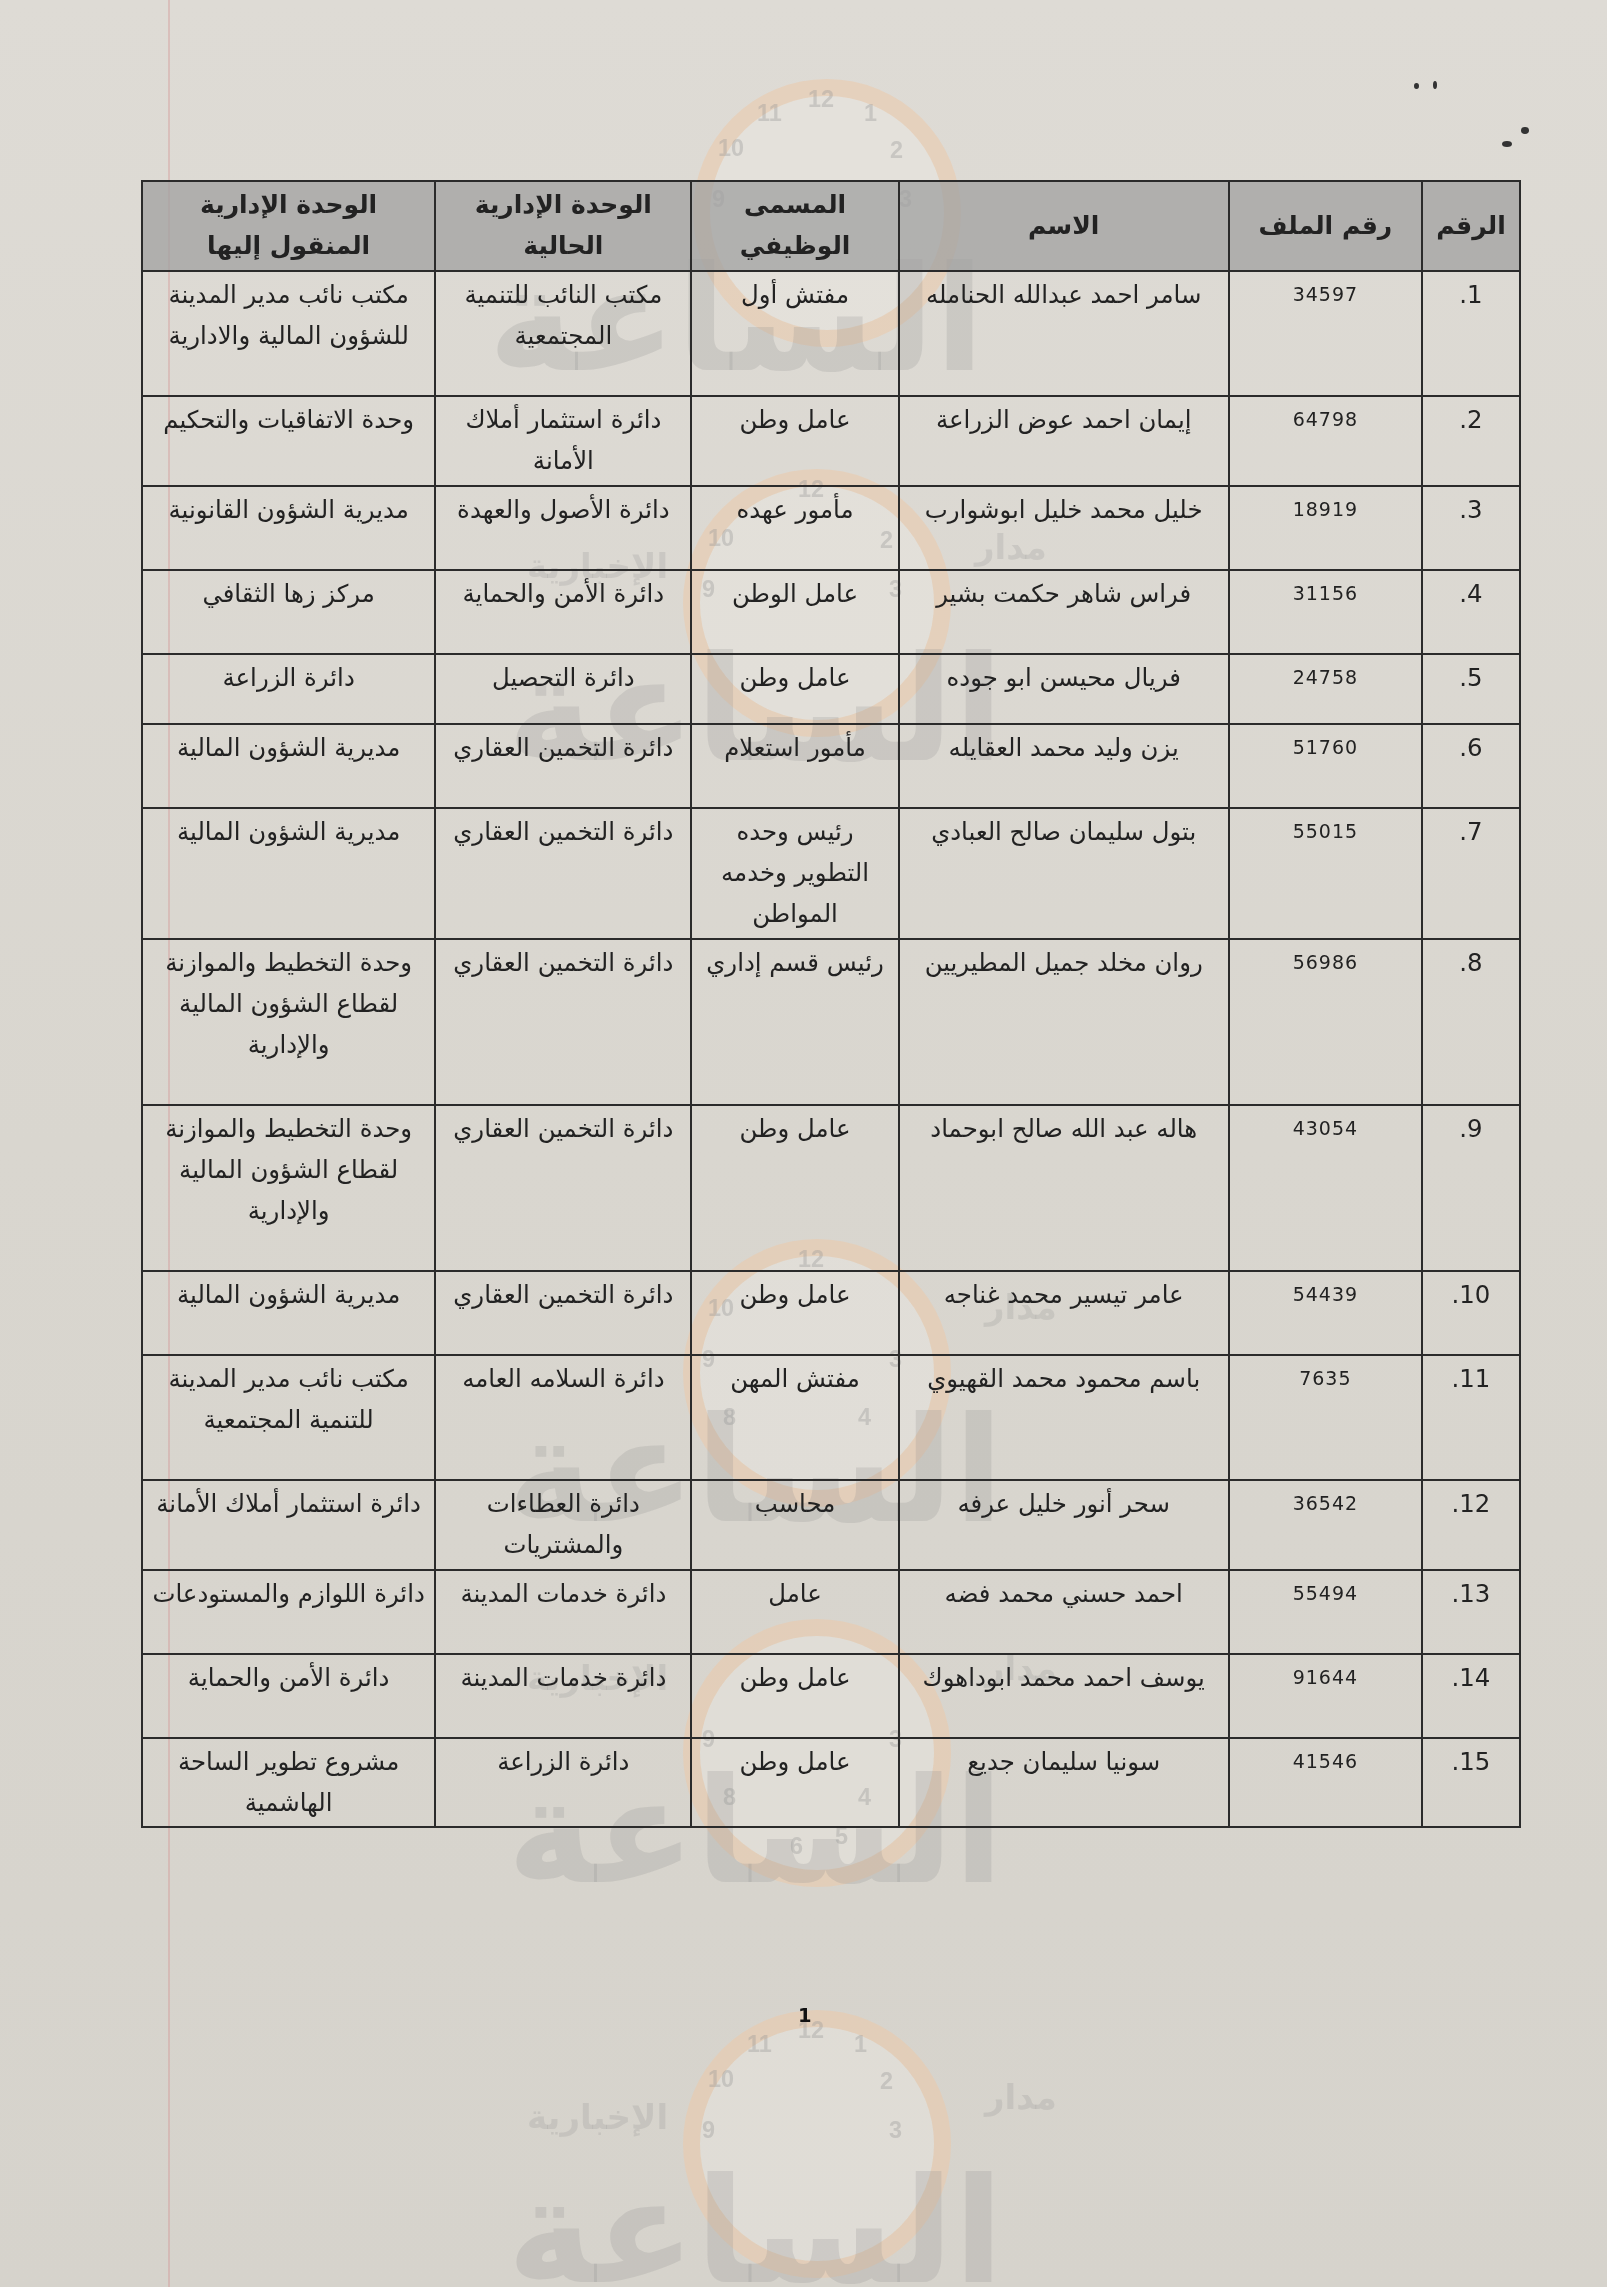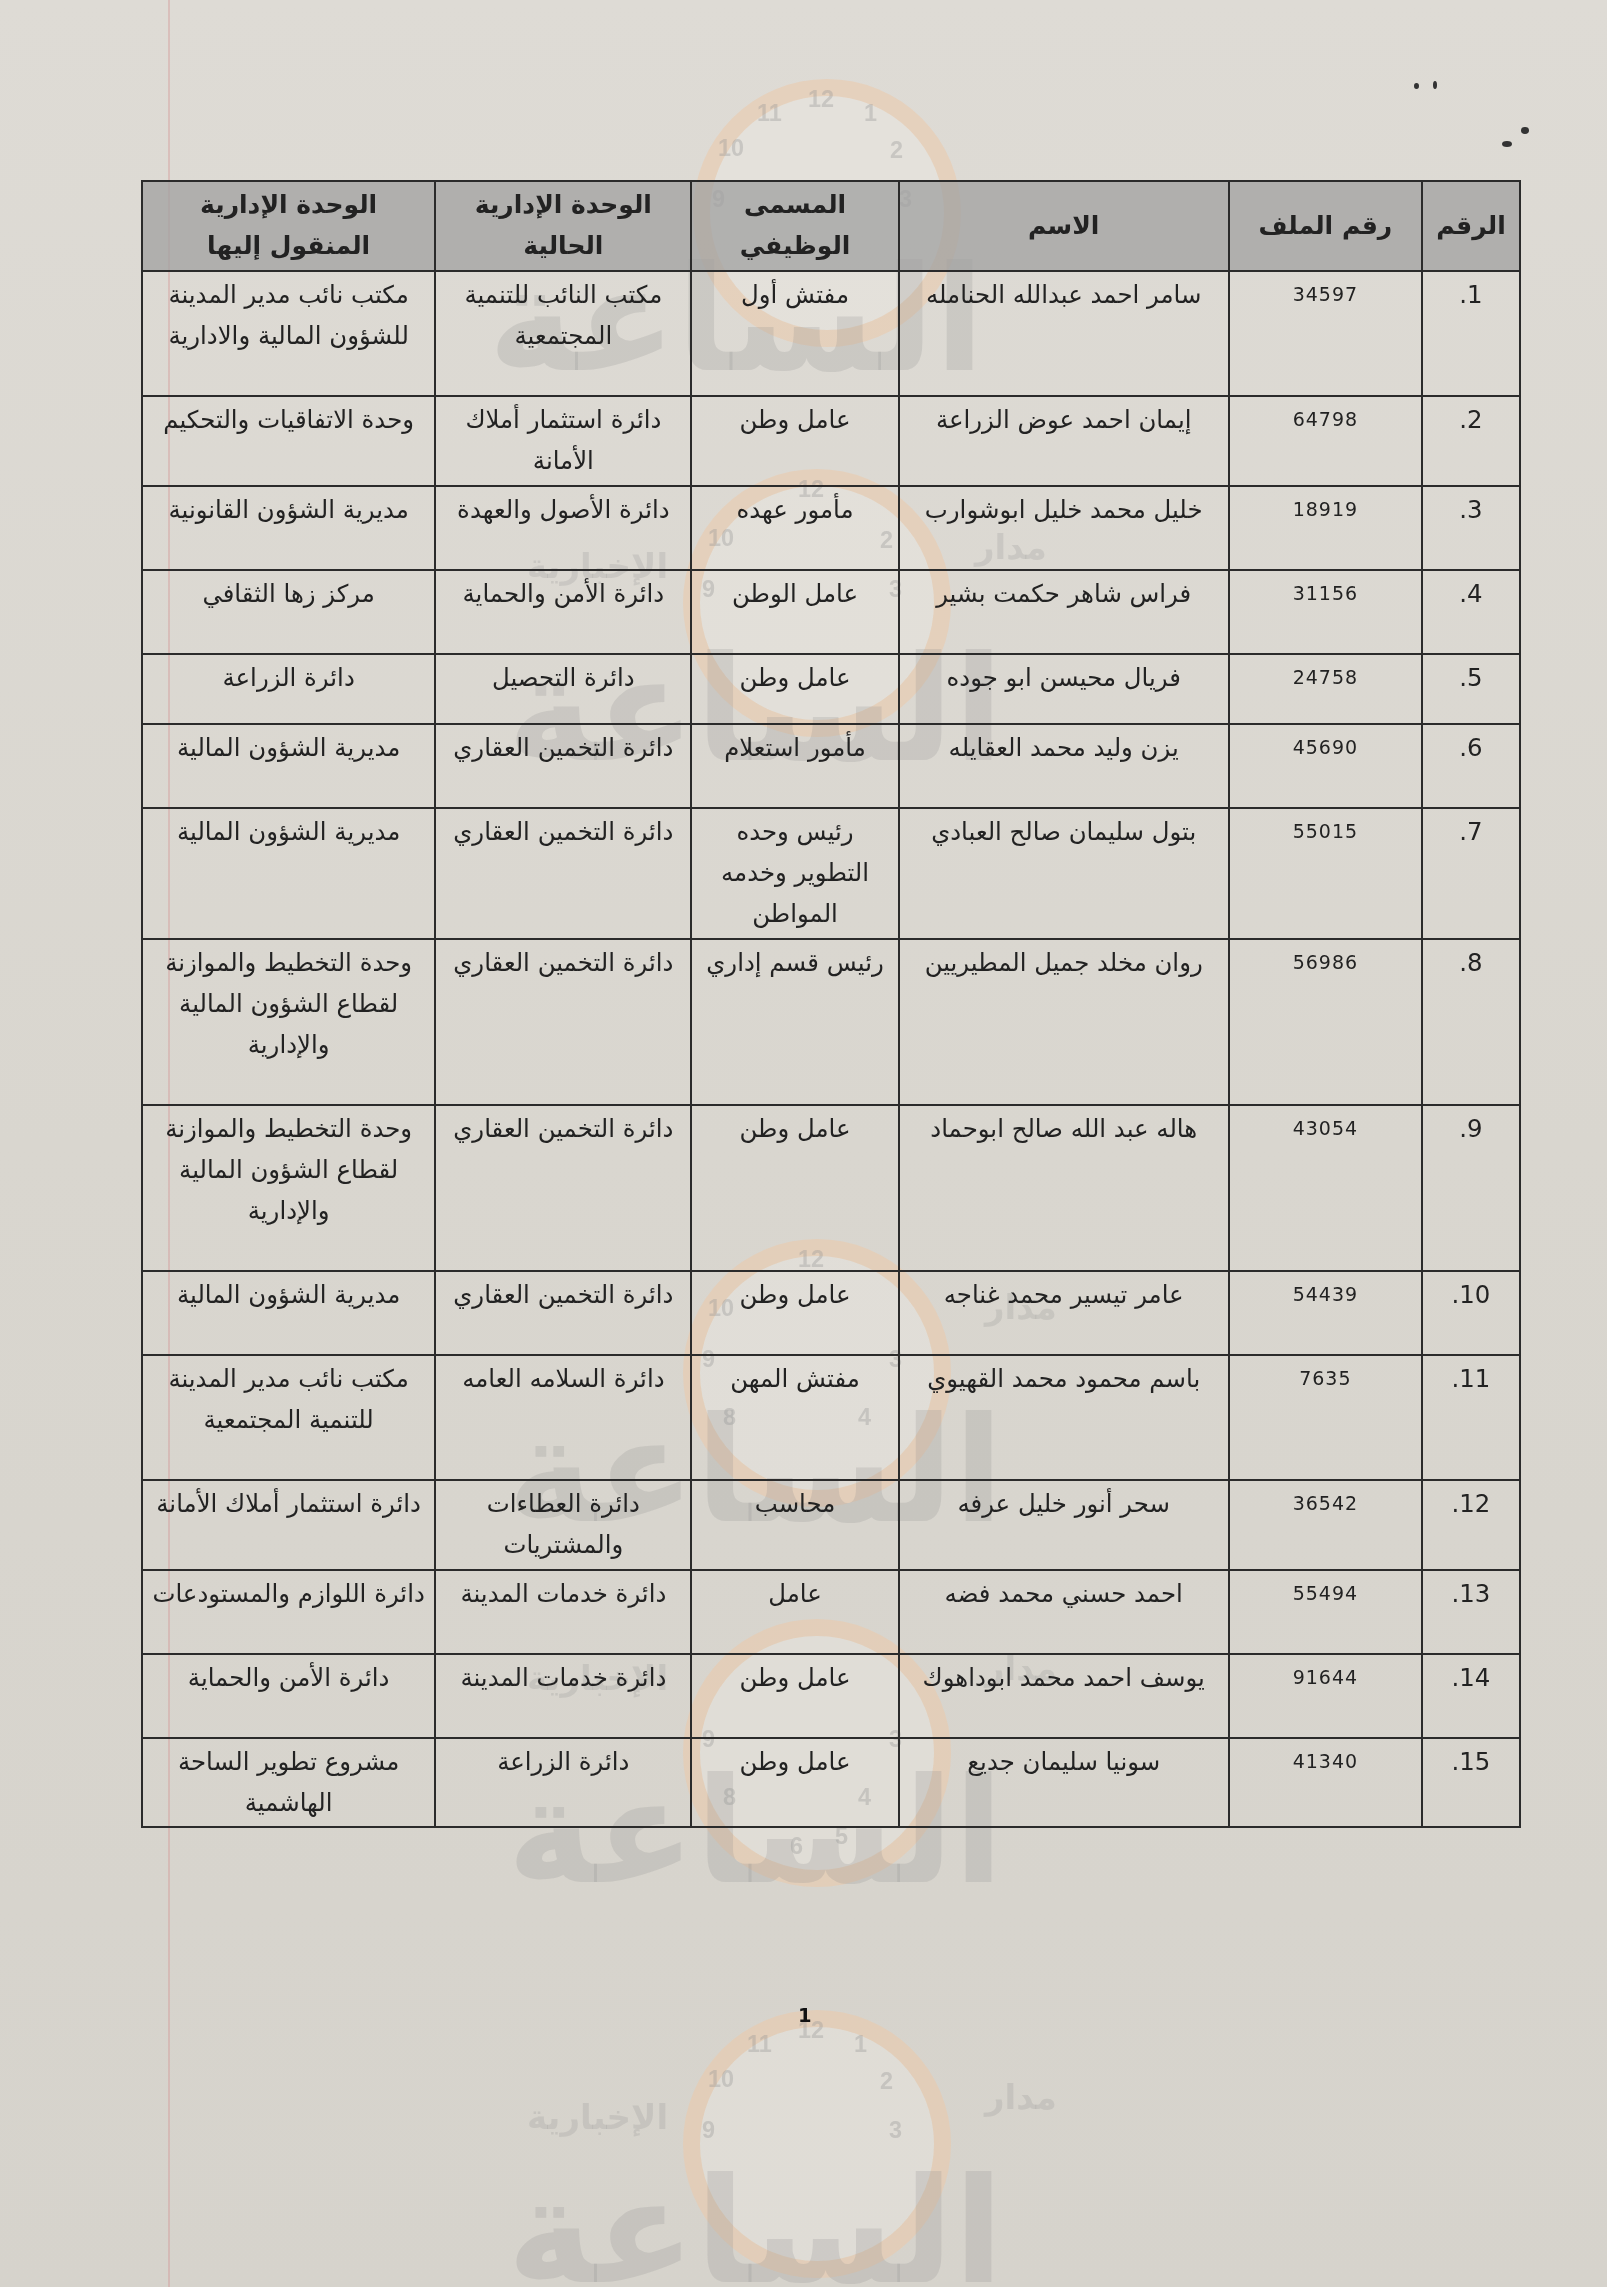--- a/index.html
+++ b/index.html
@@ -266,21 +266,21 @@
     <tr style="height:70px;">
       <td class="num-cell">5.</td>
       <td class="file-cell">24758</td>
       <td>فريال محيسن ابو جوده</td>
       <td>عامل وطن</td>
       <td>دائرة التحصيل</td>
       <td>دائرة الزراعة</td>
     </tr>
     <tr style="height:84px;">
       <td class="num-cell">6.</td>
-      <td class="file-cell">45690</td>
+      <td class="file-cell">51760</td>
       <td>يزن وليد محمد العقايله</td>
       <td>مأمور استعلام</td>
       <td>دائرة التخمين العقاري</td>
       <td>مديرية الشؤون المالية</td>
     </tr>
     <tr style="height:125px;">
       <td class="num-cell">7.</td>
       <td class="file-cell">55015</td>
       <td>بتول سليمان صالح العبادي</td>
       <td>رئيس وحده التطوير وخدمه المواطن</td>
@@ -338,21 +338,21 @@
     <tr style="height:84px;">
       <td class="num-cell">14.</td>
       <td class="file-cell">91644</td>
       <td>يوسف احمد محمد ابوداهوك</td>
       <td>عامل وطن</td>
       <td>دائرة خدمات المدينة</td>
       <td>دائرة الأمن والحماية</td>
     </tr>
     <tr style="height:84px;">
       <td class="num-cell">15.</td>
-      <td class="file-cell">41340</td>
+      <td class="file-cell">41546</td>
       <td>سونيا سليمان جديع</td>
       <td>عامل وطن</td>
       <td>دائرة الزراعة</td>
       <td>مشروع تطوير الساحة الهاشمية</td>
     </tr>
   </tbody>
 </table>
 
 <div class="page-number">1</div>
 

